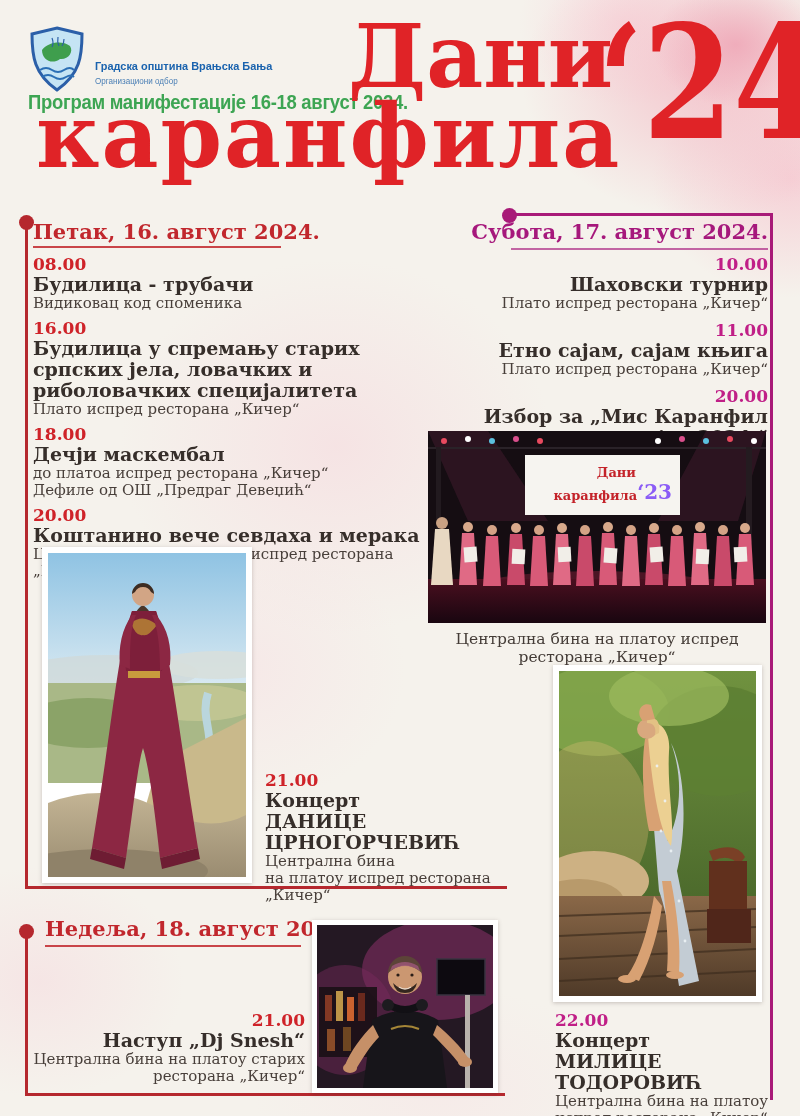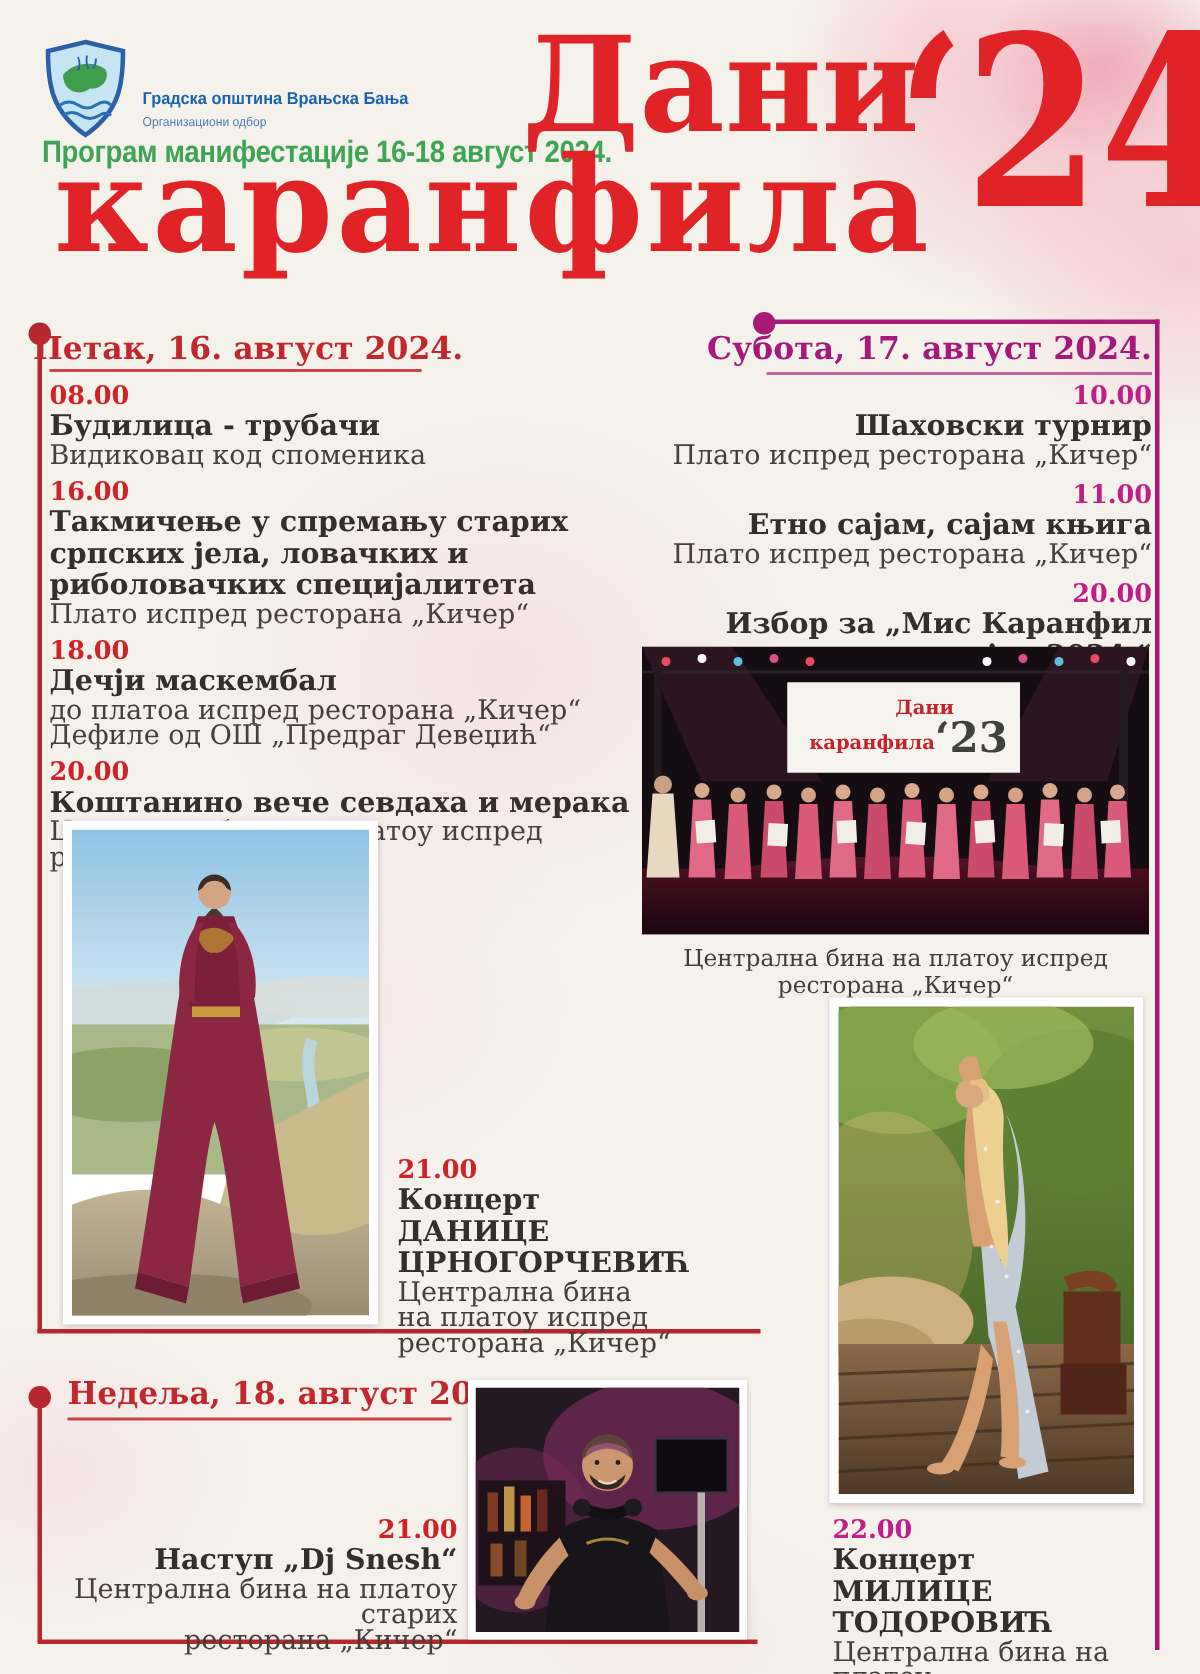--- a/index.html
+++ b/index.html
@@ -40,36 +40,36 @@
   .underline{position:absolute;height:2px;}
   .underline.red{background:rgba(193,39,45,.85);}
   .underline.mag{background:rgba(166,24,124,.65);}
   
   .events{position:absolute;display:flex;flex-direction:column;}
   .ev{margin-bottom:6px;}
   .events.right .ev{margin-bottom:8px;}
   .ev .time{font-weight:bold;font-size:17px;line-height:20px;color:#cf2329;}
   .events.right .ev .time{color:#c01f87;}
   .ev .etitle{font-weight:bold;font-size:19px;line-height:21px;color:#362e2a;}
-  .ev .venue{font-size:18px;line-height:17px;color:#483f3a;}
+  .ev .venue{font-size:15px;line-height:17px;color:#483f3a;}
   .block-left{text-align:left;justify-content:center;}
   .block-right{text-align:right;}
   
   .photo-frame{position:absolute;background:#fff;box-shadow:0 1px 4px rgba(60,40,40,.25);}
   .photo-frame svg{display:block;}
   .caption{font-size:15.5px;color:#443c37;text-align:center;}
   
   .stage-screen{
     position:absolute;background:#f6f4f0;display:flex;flex-direction:column;
     align-items:flex-end;justify-content:center;padding:2px 8px 2px 2px;box-sizing:border-box;
   }
   .stage-screen .l1{font-weight:bold;color:#c4232a;font-size:13px;line-height:13px;margin-right:36px;}
   .stage-screen .l2{display:flex;align-items:flex-start;}
   .stage-screen .l2 .w{font-weight:bold;color:#c4232a;font-size:13px;line-height:15px;margin-top:9px;}
-  .stage-screen .l2 .y{font-weight:bold;color:#404040;font-size:28px;line-height:26px;}
+  .stage-screen .l2 .y{font-weight:bold;color:#8b5cf6;font-size:20px;line-height:26px;}
 </style>
 </head>
 <body>
 
 <div class="poster">
   <div class="bg-flowers"></div>
 
   <svg class="abs" style="left:28px;top:26px;" width="58" height="68" viewBox="0 0 58 68">
     <path d="M29,2 L54,8 C54,30 52,48 29,64 C6,48 4,30 4,8 Z" fill="#c5e4f4" stroke="#2b5fa8" stroke-width="3"></path>
     <path d="M14,24 C20,16 34,14 42,20 C46,26 40,34 32,33 C24,39 14,34 14,24 Z" fill="#3f9e4d"></path>
@@ -89,32 +89,32 @@
   <div class="tl" style="left:25px;top:886px;width:482px;height:3px;"></div>
 
   <div class="tl-dot m" style="left:502px;top:208px;"></div>
   <div class="tl m" style="left:509px;top:213px;width:264px;height:3px;"></div>
   <div class="tl m" style="left:770px;top:213px;width:3px;height:887px;"></div>
 
   <div class="tl-dot" style="left:19px;top:924px;"></div>
   <div class="tl" style="left:25px;top:931px;width:3px;height:163px;"></div>
   <div class="tl" style="left:25px;top:1093px;width:480px;height:3px;"></div>
 
-  <div class="abs day-heading red" style="left:22px;top:219px;">Петак, 16. август 2024.</div>
+  <div class="abs day-heading red" style="left:33px;top:219px;">Петак, 16. август 2024.</div>
   <div class="underline red" style="left:33px;top:246px;width:248px;"></div>
 
   <div class="events block-left" style="left:33px;top:254px;width:402px;">
     <div class="ev">
       <div class="time">08.00</div>
       <div class="etitle">Будилица - трубачи</div>
       <div class="venue">Видиковац код споменика</div>
     </div>
     <div class="ev">
       <div class="time">16.00</div>
-      <div class="etitle">Такмичење у спремању старих српских јела, ловачких и риболовачких специјалитета</div>
+      <div class="etitle">Будилица у спремању старих српских јела, ловачких и риболовачких специјалитета</div>
       <div class="venue">Плато испред ресторана „Кичер“</div>
     </div>
     <div class="ev">
       <div class="time">18.00</div>
       <div class="etitle">Дечји маскембал</div>
       <div class="venue">до платоа испред ресторана „Кичер“</div>
       <div class="venue">Дефиле од ОШ „Предраг Девеџић“</div>
     </div>
     <div class="ev">
       <div class="time">20.00</div>

